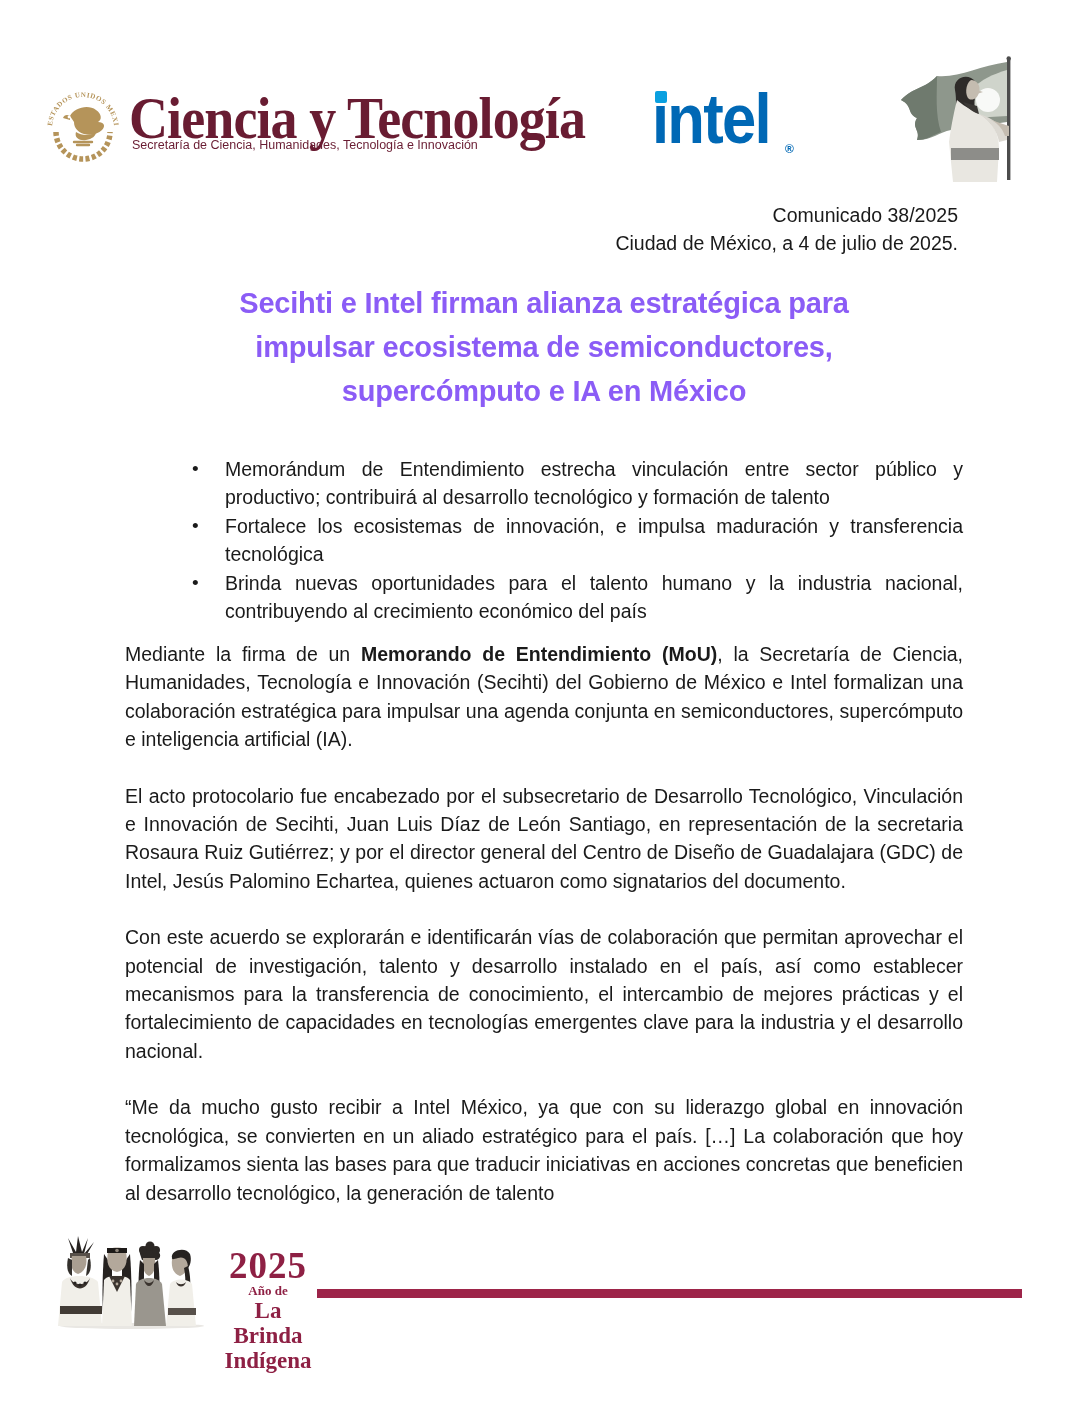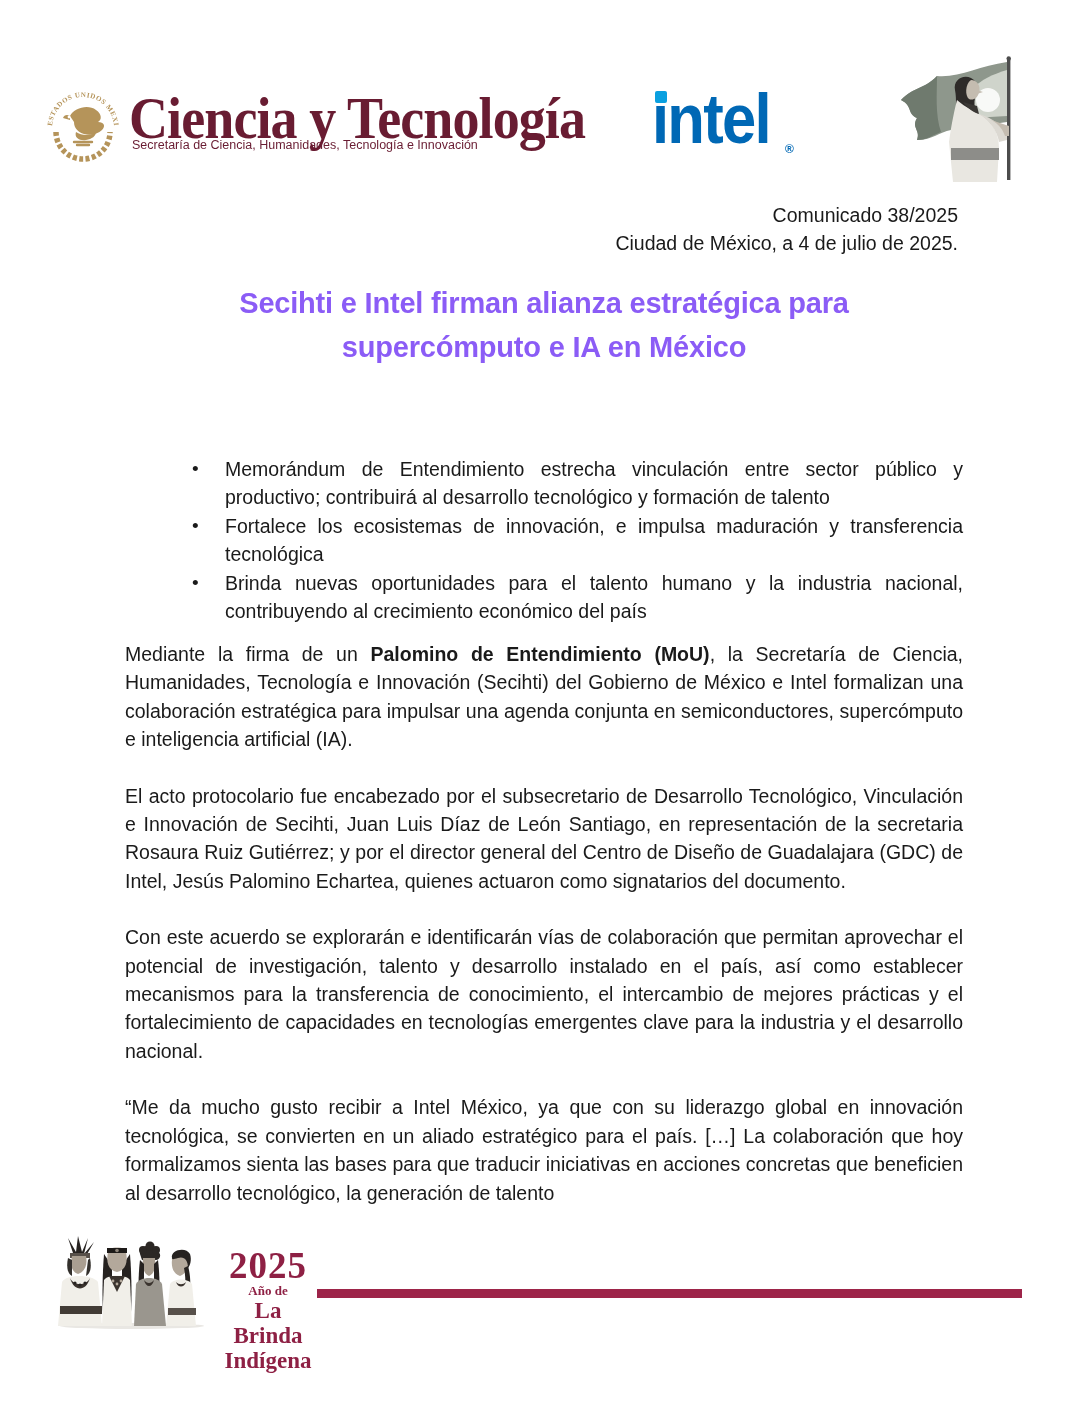--- a/index.html
+++ b/index.html
@@ -136,31 +136,32 @@
     <path d="M70,46 C74,52 80,56 86,58 L84,50 Z" fill="#3a3734"></path>
   </svg>
 
   <div class="meta">
     <div>Comunicado 38/2025</div>
     <div>Ciudad de México, a 4 de julio de 2025.</div>
   </div>
 
   <h1 class="doc-title">
     <div>Secihti e Intel firman alianza estratégica para</div>
+    <div>impulsar ecosistema de semiconductores,</div>
     <div>supercómputo e IA en México</div>
   </h1>
 
   <ul class="bullets">
     <li>Memorándum de Entendimiento estrecha vinculación entre sector público y productivo; contribuirá al desarrollo tecnológico y formación de talento</li>
     <li>Fortalece los ecosistemas de innovación, e impulsa maduración y transferencia tecnológica</li>
     <li>Brinda nuevas oportunidades para el talento humano y la industria nacional, contribuyendo al crecimiento económico del país</li>
   </ul>
 
   <div class="body-text">
-    <p><span>Mediante la firma de un </span><b>Palomino de Entendimiento (MoU)</b><span>, la Secretaría de Ciencia, Humanidades, Tecnología e Innovación (Secihti) del Gobierno de México e Intel formalizan una colaboración estratégica para impulsar una agenda conjunta en semiconductores, supercómputo e inteligencia artificial (IA).</span></p>
+    <p><span>Mediante la firma de un </span><b>Memorando de Entendimiento (MoU)</b><span>, la Secretaría de Ciencia, Humanidades, Tecnología e Innovación (Secihti) del Gobierno de México e Intel formalizan una colaboración estratégica para impulsar una agenda conjunta en semiconductores, supercómputo e inteligencia artificial (IA).</span></p>
     <p>El acto protocolario fue encabezado por el subsecretario de Desarrollo Tecnológico, Vinculación e Innovación de Secihti, Juan Luis Díaz de León Santiago, en representación de la secretaria Rosaura Ruiz Gutiérrez; y por el director general del Centro de Diseño de Guadalajara (GDC) de Intel, Jesús Palomino Echartea, quienes actuaron como signatarios del documento.</p>
     <p>Con este acuerdo se explorarán e identificarán vías de colaboración que permitan aprovechar el potencial de investigación, talento y desarrollo instalado en el país, así como establecer mecanismos para la transferencia de conocimiento, el intercambio de mejores prácticas y el fortalecimiento de capacidades en tecnologías emergentes clave para la industria y el desarrollo nacional.</p>
     <p>“Me da mucho gusto recibir a Intel México, ya que con su liderazgo global en innovación tecnológica, se convierten en un aliado estratégico para el país. […] La colaboración que hoy formalizamos sienta las bases para que traducir iniciativas en acciones concretas que beneficien al desarrollo tecnológico, la generación de talento</p>
   </div>
 
   <svg class="footer-art" viewBox="0 0 162 94">
 
     <ellipse cx="80" cy="90" rx="72" ry="3" fill="#e9e7e3"></ellipse>
 
     <g>

